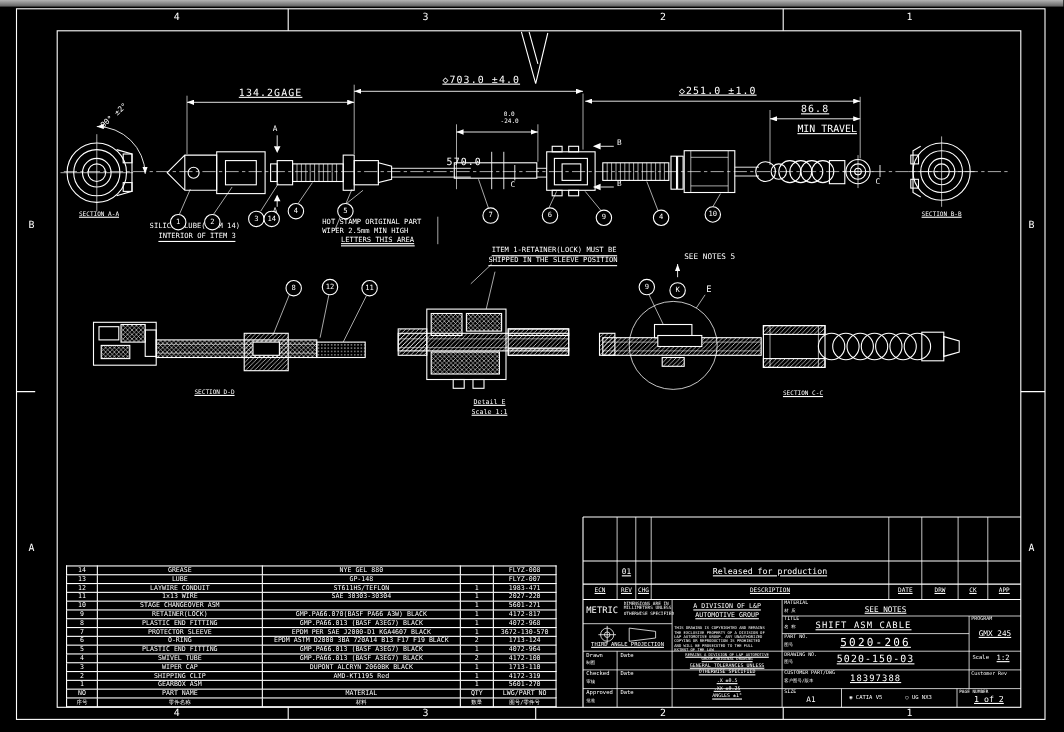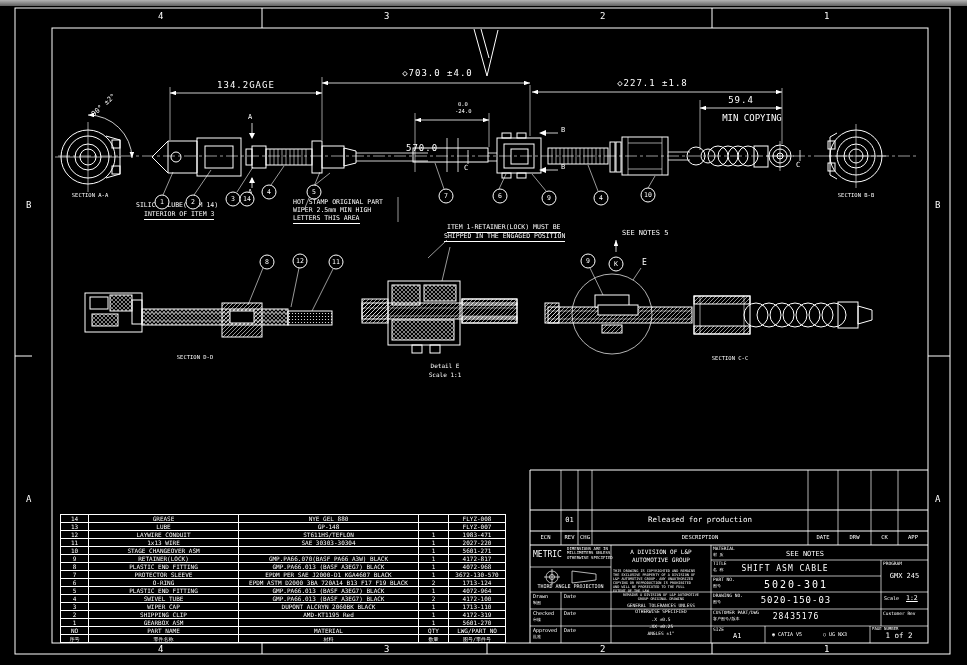--- a/index.html
+++ b/index.html
@@ -3,21 +3,21 @@
 <meta charset="utf-8">
 <style>
   html,body{margin:0;padding:0;background:#000;}
   #sheet{position:relative;width:967px;height:665px;background:#000;overflow:hidden;
          font-family:"DejaVu Sans Mono",monospace;}
   #chrome{position:absolute;left:0;top:0;width:967px;height:6px;
           background:linear-gradient(#b4b4b4,#5f5f5f);}
   svg{position:absolute;left:0;top:0;}
   .t{position:absolute;color:#fff;font-family:"DejaVu Sans Mono",monospace;
      white-space:nowrap;line-height:1.15;}
-  .ctr{text-align:center;}
+  .ctr{text-align:center;text-decoration:underline;}
   .pre{white-space:pre-line;line-height:1.1;}
   .f3{font-size:3.5px;line-height:4px;}
   .f4{font-size:4px;}
   .f45{font-size:4.5px;}
   .f5{font-size:5px;}
   .f55{font-size:5.5px;}
   .f6{font-size:6px;}
   .f65{font-size:6.5px;}
   .f7{font-size:7px;}
   .f75{font-size:7.5px;}
@@ -216,23 +216,23 @@
 <div class="t f9" style="left:26px;top:200px;">B</div>
 <div class="t f9" style="left:26px;top:494px;">A</div>
 <div class="t f9" style="left:935px;top:200px;">B</div>
 <div class="t f9" style="left:935px;top:494px;">A</div>
 
 <div class="t f9 ctr" style="left:205px;top:80px;width:82px;letter-spacing:1px;">134.2GAGE</div>
 <div class="t f9 ctr" style="left:380px;top:68px;width:115px;letter-spacing:1px;">◇703.0 ±4.0</div>
 <div class="t f9" style="left:406px;top:104px;letter-spacing:1px;margin-top:39px;">570.0</div>
 <div class="t f55" style="left:458px;top:101px;">0.0</div>
 <div class="t f55" style="left:455px;top:108px;">-24.0</div>
-<div class="t f9 ctr" style="left:595px;top:78px;width:115px;letter-spacing:1px;">◇227.1 ±1.8</div>
-<div class="t f9 ctr" style="left:720px;top:95px;width:42px;letter-spacing:1px;">59.4</div>
-<div class="t f9 ctr" style="left:713px;top:113px;width:78px;">MIN COPYING</div>
+<div class="t f9 ctr" style="left:595px;top:78px;width:115px;letter-spacing:1px;">◇251.0 ±1.0</div>
+<div class="t f9 ctr" style="left:720px;top:95px;width:42px;letter-spacing:1px;">86.8</div>
+<div class="t f9 ctr" style="left:713px;top:113px;width:78px;">MIN TRAVEL</div>
 <div class="t f7 rot" style="left:90px;top:112px;transform:rotate(-42deg);">90° ±2°</div>
 
 <div class="t f7" style="left:248px;top:113px;">A</div>
 <div class="t f7" style="left:248px;top:188px;">A</div>
 <div class="t f7" style="left:561px;top:126px;">B</div>
 <div class="t f7" style="left:561px;top:163px;">B</div>
 <div class="t f7" style="left:464px;top:164px;">C</div>
 <div class="t f7" style="left:796px;top:161px;">C</div>
 <div class="t f8" style="left:642px;top:258px;">E</div>
 
@@ -240,23 +240,23 @@
 <div class="t f55 ctr" style="left:824px;top:192px;width:64px;">SECTION B-B</div>
 <div class="t f55 ctr" style="left:163px;top:354px;width:64px;">SECTION D-D</div>
 <div class="t f55 ctr" style="left:698px;top:355px;width:64px;">SECTION C-C</div>
 <div class="t f6 ctr" style="left:413px;top:363px;width:64px;">Detail E</div>
 <div class="t f6 ctr" style="left:413px;top:372px;width:64px;">Scale 1:1</div>
 
 <div class="t f65" style="left:136px;top:202px;">SILICON LUBE(ITEM 14)</div>
 <div class="t f65 ul" style="left:144px;top:211px;">INTERIOR OF ITEM 3</div>
 <div class="t f65" style="left:293px;top:199px;">HOT STAMP ORIGINAL PART</div>
 <div class="t f65" style="left:293px;top:207px;">WIPER 2.5mm MIN HIGH</div>
-<div class="t f65 ul" style="left:293px;top:215px;">LETTERS THIS AREA</div>
+<div class="t f65 ul" style="left:310px;top:215px;text-decoration:underline;">LETTERS THIS AREA</div>
 <div class="t f65 ul" style="left:447px;top:224px;">ITEM 1-RETAINER(LOCK) MUST BE</div>
-<div class="t f65 ul" style="left:444px;top:233px;">SHIPPED IN THE ENGAGED POSITION</div>
+<div class="t f65 ul" style="left:444px;top:233px;">SHIPPED IN THE SLEEVE POSITION</div>
 <div class="t f7" style="left:622px;top:229px;">SEE NOTES 5</div>
 
 <div class="balloon" style="left:162px;top:202px;">1</div>
 <div class="balloon" style="left:193px;top:202px;">2</div>
 <div class="balloon" style="left:233px;top:199px;">3</div>
 <div class="balloon" style="left:247px;top:199px;">14</div>
 <div class="balloon" style="left:269px;top:192px;">4</div>
 <div class="balloon" style="left:314px;top:192px;">5</div>
 <div class="balloon" style="left:446px;top:196px;">7</div>
 <div class="balloon" style="left:500px;top:196px;">6</div>
@@ -422,29 +422,29 @@
 <div class="t f45" style="left:713px;top:546px;">MATERIAL</div>
 <div class="t f4" style="left:713px;top:553px;">材 质</div>
 <div class="t f7 ctr" style="left:711px;top:550px;width:188px;">SEE NOTES</div>
 <div class="t f45" style="left:713px;top:561px;">TITLE</div>
 <div class="t f4" style="left:713px;top:568px;">名 称</div>
 <div class="t f8 ctr" style="left:711px;top:564px;width:148px;letter-spacing:1px;">SHIFT ASM CABLE</div>
 <div class="t f45" style="left:883px;top:561px;">PROGRAM</div>
 <div class="t f7 ctr" style="left:881px;top:572px;width:47px;">GMX 245</div>
 <div class="t f45" style="left:713px;top:577px;">PART NO.</div>
 <div class="t f4" style="left:713px;top:584px;">图号</div>
-<div class="t f10 ctr" style="left:711px;top:579px;width:170px;letter-spacing:2px;">5020-301</div>
+<div class="t f10 ctr" style="left:711px;top:579px;width:170px;letter-spacing:2px;">5020-206</div>
 <div class="t f45" style="left:713px;top:593px;">DRAWING NO.</div>
 <div class="t f4" style="left:713px;top:600px;">图号</div>
 <div class="t f9 ctr" style="left:711px;top:595px;width:170px;letter-spacing:1px;">5020-150-03</div>
 <div class="t f5" style="left:884px;top:596px;">Scale</div>
 <div class="t f65" style="left:906px;top:595px;text-decoration:underline;">1:2</div>
 <div class="t f45" style="left:713px;top:610px;">CUSTOMER PART/DWG</div>
 <div class="t f4" style="left:713px;top:617px;">客户图号/版本</div>
-<div class="t f8 ctr" style="left:711px;top:612px;width:170px;letter-spacing:1px;">28435176</div>
+<div class="t f8 ctr" style="left:711px;top:612px;width:170px;letter-spacing:1px;">18397388</div>
 <div class="t f45" style="left:883px;top:611px;">Customer Rev</div>
 <div class="t f45" style="left:713px;top:627px;">SIZE</div>
 <div class="t f7" style="left:733px;top:632px;">A1</div>
 <div class="t f5" style="left:772px;top:632px;">◉ CATIA V5</div>
 <div class="t f5" style="left:823px;top:632px;">○ UG NX3</div>
 <div class="t f4" style="left:872px;top:627px;">PAGE NUMBER</div>
 <div class="t f75 ctr" style="left:870px;top:632px;width:58px;">1 of 2</div>
 <div class="t f5" style="left:533px;top:594px;">Drawn</div>
 <div class="t f4" style="left:533px;top:601px;">制图</div>
 <div class="t f5" style="left:564px;top:594px;">Date</div>

